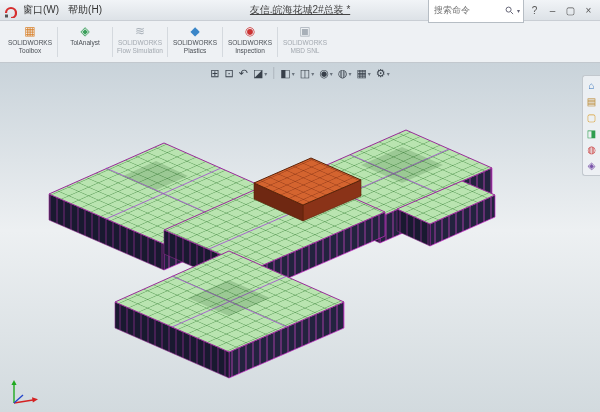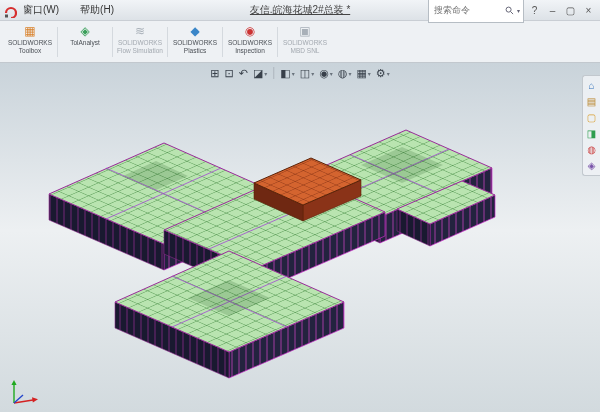--- a/index.html
+++ b/index.html
@@ -4,21 +4,21 @@
 <style>
   html,body{margin:0;padding:0;}
   body{width:600px;height:412px;overflow:hidden;font-family:"Liberation Sans",sans-serif;background:#e8ebee;}
   .window{width:600px;height:412px;display:flex;flex-direction:column;}
 
   
   .titlebar{flex:0 0 20px;height:20px;display:flex;align-items:center;gap:6px;
     background:linear-gradient(#f1f4f7,#dde2e7);border-bottom:1px solid #c9ced4;
     padding:0 4px;position:relative;}
   .app-icon{width:13px;height:13px;display:inline-block;}
-  .menus{display:flex;gap:21px;font-size:10px;color:#333;}
+  .menus{display:flex;gap:9px;font-size:10px;color:#333;}
   .menu-item{white-space:nowrap;cursor:default;}
   .titlebar-title{position:absolute;left:50%;transform:translateX(-50%);
     font-size:10px;color:#444;white-space:nowrap;max-width:230px;overflow:hidden;text-decoration:underline;}
   .titlebar-right{margin-left:auto;display:flex;align-items:center;gap:3px;}
   .searchbox{display:flex;align-items:center;background:#fff;border:1px solid #b6bdc4;
     height:15px;padding:4px 3px;gap:3px;}
   .searchbox input{border:0;outline:0;width:66px;font-size:9px;color:#666;background:transparent;}
   .chev{font-size:6px;color:#667;}
   .tb-btn{font-size:10px;color:#555;width:15px;height:15px;line-height:15px;text-align:center;cursor:default;}
 

